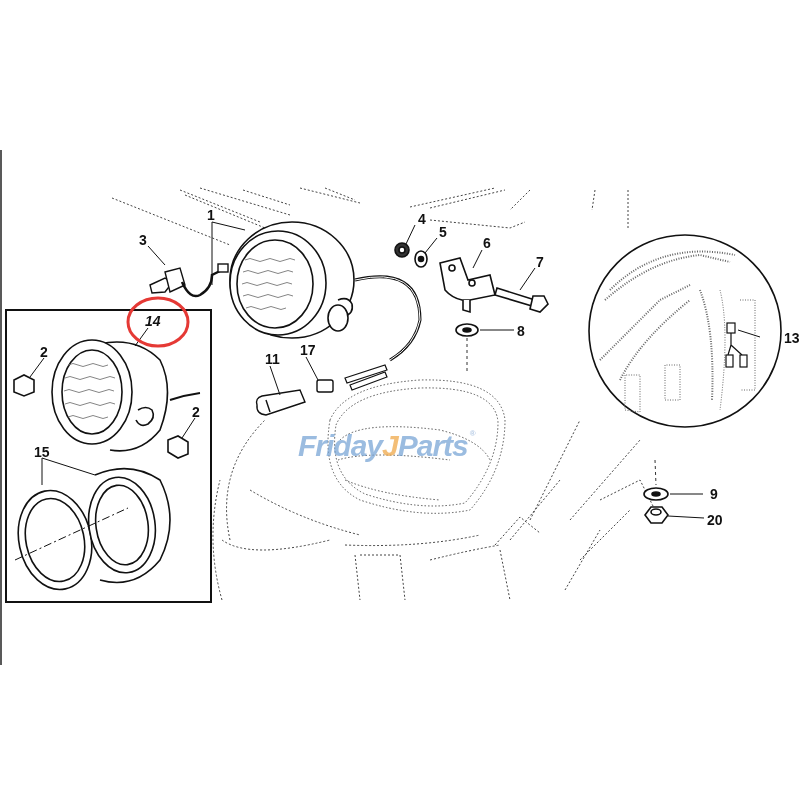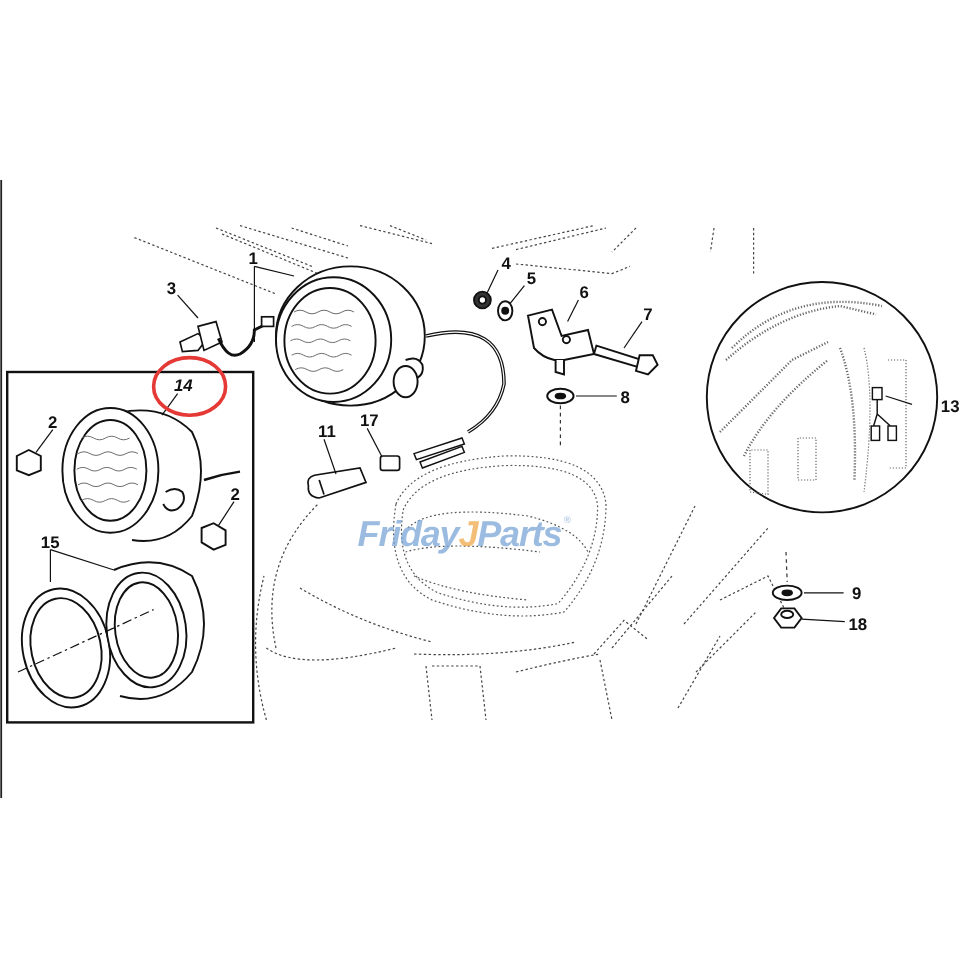--- a/index.html
+++ b/index.html
@@ -191,20 +191,20 @@
 <span class="callout" style="left:207px;top:208px;">1</span>
 <span class="callout" style="left:40px;top:345px;">2</span>
 <span class="callout" style="left:192px;top:405px;">2</span>
 <span class="callout" style="left:139px;top:233px;">3</span>
 <span class="callout" style="left:418px;top:212px;">4</span>
 <span class="callout" style="left:439px;top:225px;">5</span>
 <span class="callout" style="left:483px;top:236px;">6</span>
 <span class="callout" style="left:536px;top:255px;">7</span>
 <span class="callout" style="left:517px;top:324px;">8</span>
 <span class="callout" style="left:710px;top:487px;">9</span>
-<span class="callout" style="left:707px;top:513px;">18</span>
+<span class="callout" style="left:707px;top:513px;">20</span>
 <span class="callout" style="left:265px;top:352px;">11</span>
 <span class="callout" style="left:300px;top:343px;">17</span>
 <span class="callout" style="left:764px;top:331px;margin-left:20px;">13</span>
 <span class="callout" style="left:145px;top:314px;font-style:italic;">14</span>
 <span class="callout" style="left:34px;top:445px;">15</span>
 
 <div class="watermark"><span>Friday</span><span class="j">J</span><span>Parts</span><sup>®</sup></div>
 
 </body></html>

